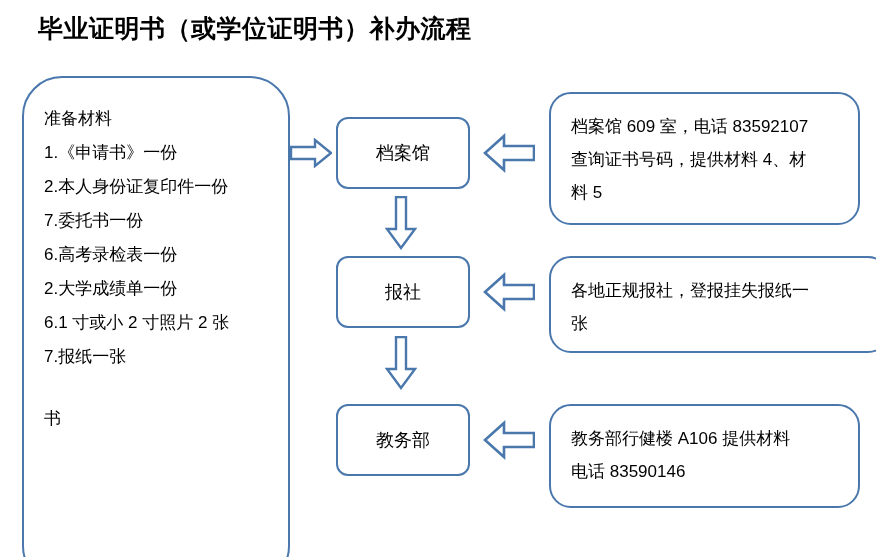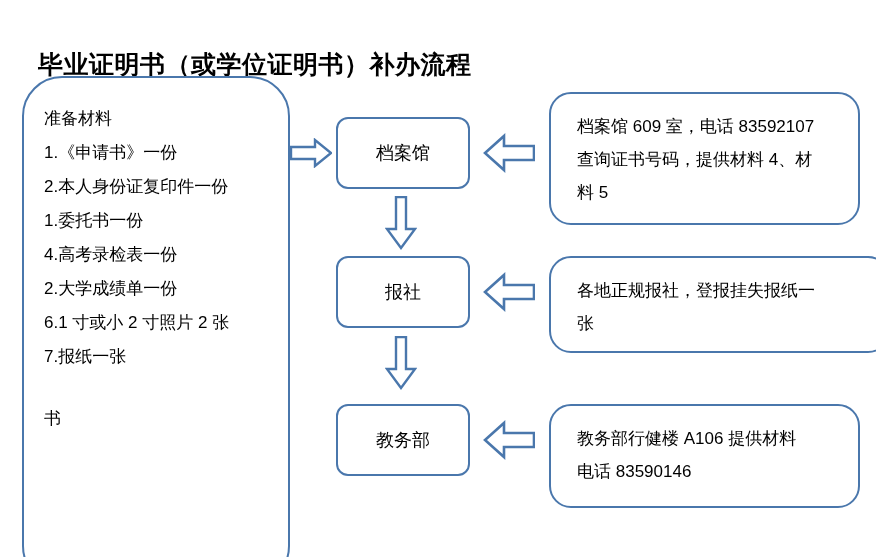--- a/index.html
+++ b/index.html
@@ -25,21 +25,20 @@
   
   #page-title {
     position: absolute;
     left: 38px;
     top: 12px;
     font-size: 25px;
     font-weight: bold;
     letter-spacing: 0.5px;
     white-space: nowrap;
     color: #000000;
-    margin-top: 36px;
   }
 
   
   .box {
     position: absolute;
     border: 2px solid #4a77ac;
     background: #ffffff;
     box-sizing: border-box;
   }
 
@@ -83,21 +82,21 @@
     color: #000000;
     white-space: nowrap;
   }
   #stage-archive  { left: 336px; top: 117px; }
   #stage-press    { left: 336px; top: 256px; }
   #stage-academic { left: 336px; top: 404px; }
 
   
   .detail-box {
     border-radius: 22px;
-    padding: 16px 16px 0 26px;
+    padding: 16px 16px 0 20px;
   }
   #detail-archive  { left: 549px; top: 92px;  width: 311px; height: 133px; }
   #detail-press    { left: 549px; top: 256px; width: 341px; height: 97px;  }
   #detail-academic { left: 549px; top: 404px; width: 311px; height: 104px; }
 
   .detail-line {
     font-size: 17px;
     line-height: 33px;
     color: #000000;
     white-space: nowrap;
@@ -120,22 +119,22 @@
 <body>
 
 <div id="canvas">
 
   <div id="page-title">毕业证明书（或学位证明书）补办流程</div>
 
   <div class="box" id="materials-box">
     <div class="materials-line">准备材料</div>
     <div class="materials-line">1.《申请书》一份</div>
     <div class="materials-line">2.本人身份证复印件一份</div>
-    <div class="materials-line">1.委托书一份</div>
-    <div class="materials-line">4.高考录检表一份</div>
+    <div class="materials-line">7.委托书一份</div>
+    <div class="materials-line">6.高考录检表一份</div>
     <div class="materials-line">2.大学成绩单一份</div>
     <div class="materials-line">6.1 寸或小 2 寸照片 2 张</div>
     <div class="materials-line">7.报纸一张</div>
     <div class="materials-gap"></div>
     <div class="materials-note-line">书</div>
   </div>
 
   <div class="arrow" id="arrow-materials-to-archive">
     <svg width="42" height="30" viewBox="0 0 42 30">
       <polygon points="1,9 25,9 25,2 41,15 25,28 25,21 1,21" fill="#ffffff" stroke="#4a77ac" stroke-width="2.4" stroke-linejoin="miter"></polygon>

